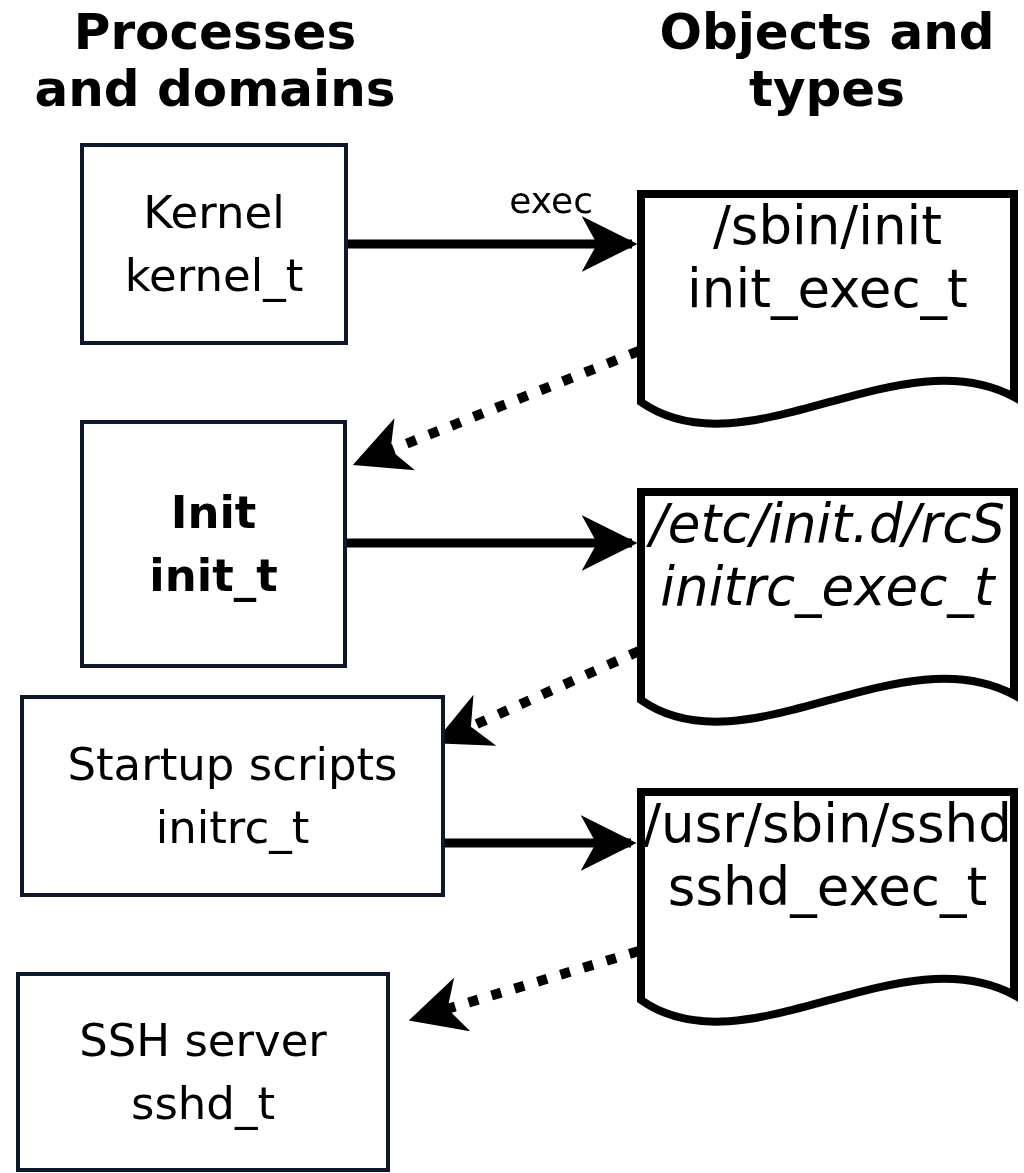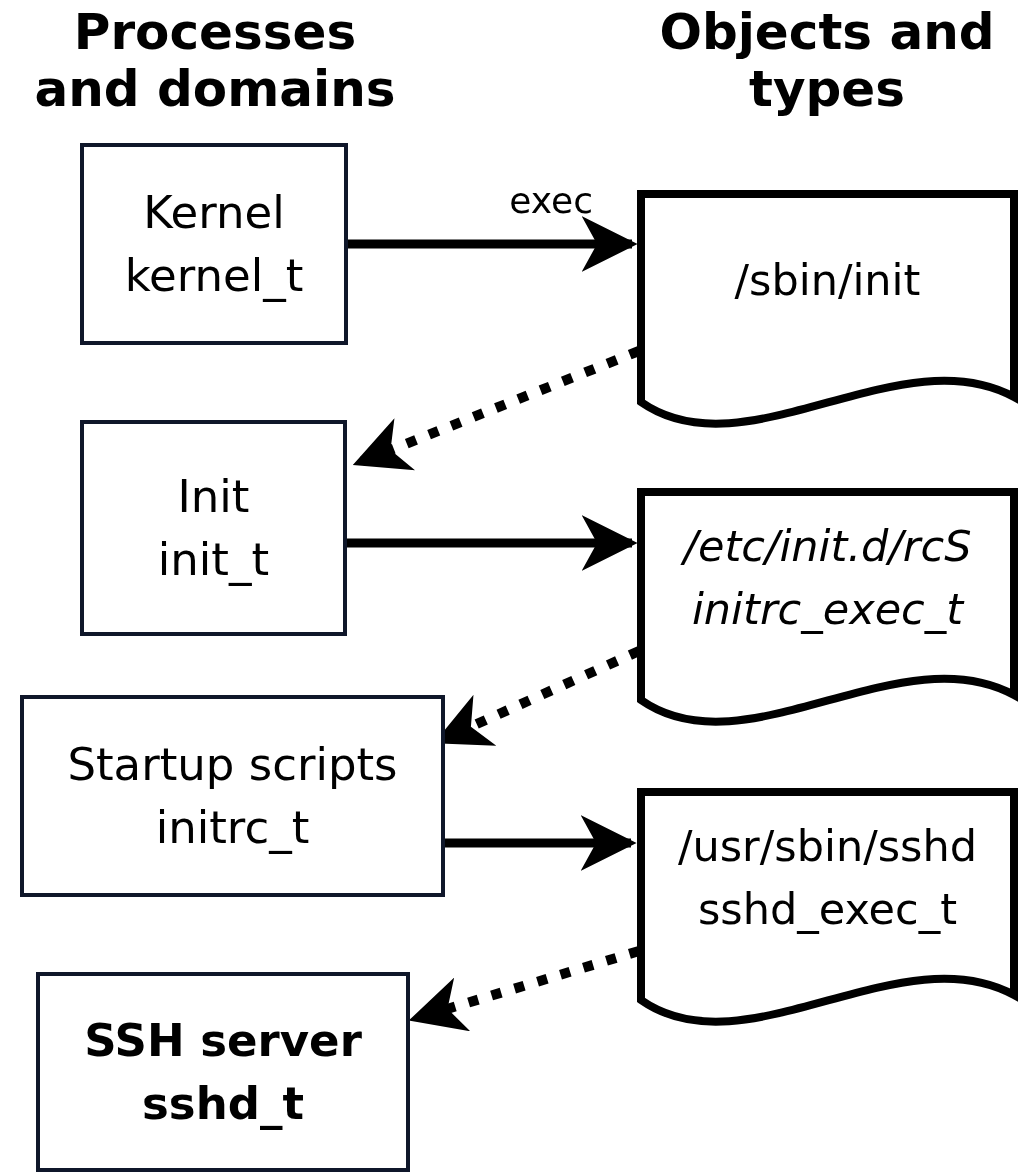--- a/index.html
+++ b/index.html
@@ -35,34 +35,33 @@
     background: #ffffff;
     display: flex;
     flex-direction: column;
     align-items: center;
     justify-content: center;
     text-align: center;
     font-size: 45px;
     line-height: 63px;
   }
   #box-kernel  { left: 80px; top: 143px;  width: 268px; height: 202px; }
-  #box-init    { left: 80px; top: 420px;  width: 267px; height: 216px; }
+  #box-init    { left: 80px; top: 420px;  width: 267px; height: 248px; font-weight: bold; }
   #box-startup { left: 2px;  top: 695px;  width: 425px; height: 202px; margin-left: 18px; }
-  #box-ssh     { left: 36px; top: 972px;  width: 374px; height: 200px; font-weight: bold; }
+  #box-ssh     { left: 16px; top: 972px;  width: 374px; height: 200px; }
   .doc-text {
     position: absolute;
     left: 645px;
     width: 365px;
     height: 172px;
     display: flex;
     flex-direction: column;
     align-items: center;
-    justify-content: center;
     text-align: center;
-    font-size: 43px;
+    font-size: 53px;
     line-height: 63px;
   }
   #doc-text-0 { top: 194px; }
   #doc-text-1 { top: 492px; font-style: italic; }
   #doc-text-2 { top: 792px; }
   .edge-label {
     position: absolute;
     left: 393px;
     top: 176px;
     width: 200px;
@@ -118,20 +117,21 @@
     <div>Startup scripts</div>
     <div>initrc_t</div>
   </div>
   <div class="proc-box" id="box-ssh">
     <div>SSH server</div>
     <div>sshd_t</div>
   </div>
 
   <div class="doc-text" id="doc-text-0">
     <div>/sbin/init</div>
+    <div>init_exec_t</div>
   </div>
   <div class="doc-text" id="doc-text-1">
     <div>/etc/init.d/rcS</div>
     <div>initrc_exec_t</div>
   </div>
   <div class="doc-text" id="doc-text-2">
     <div>/usr/sbin/sshd</div>
     <div>sshd_exec_t</div>
   </div>
 

